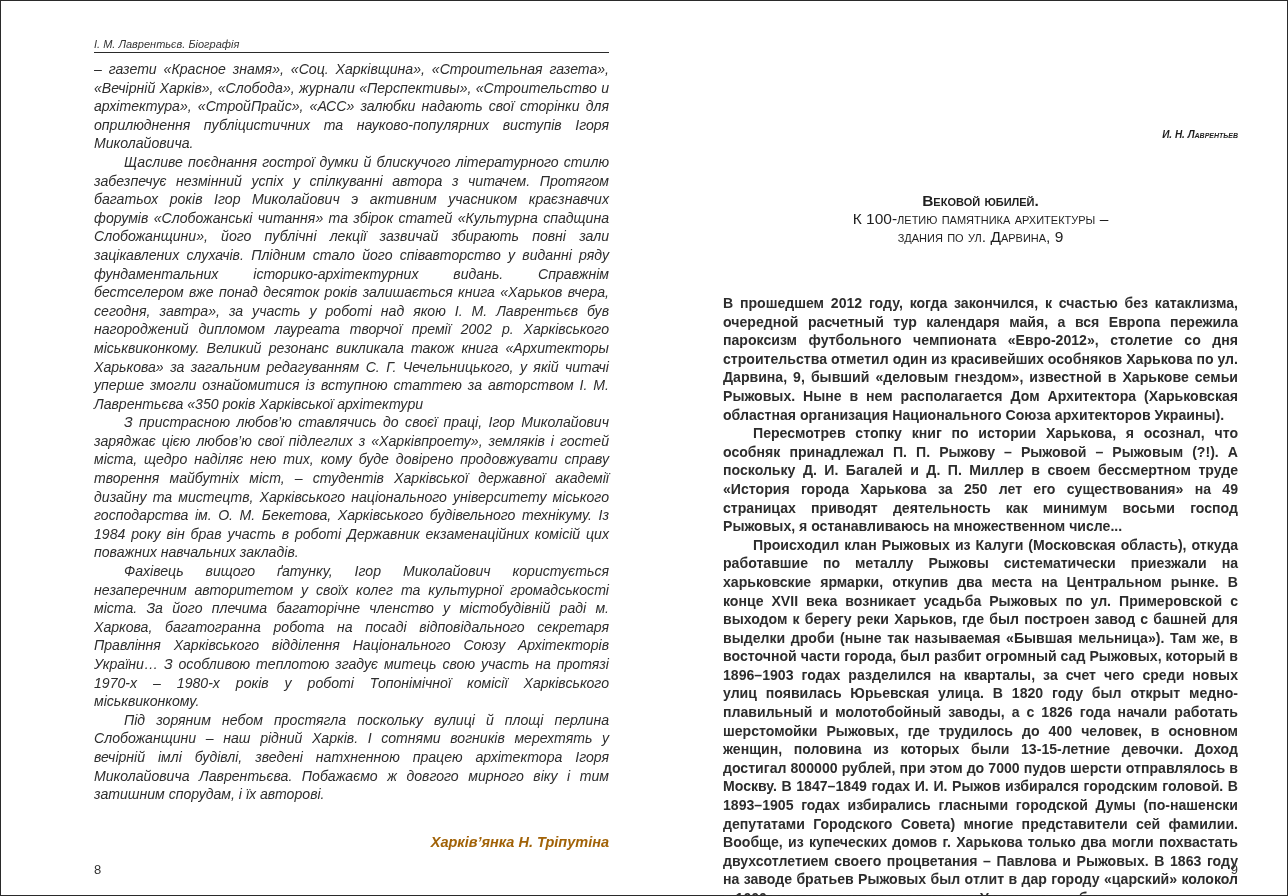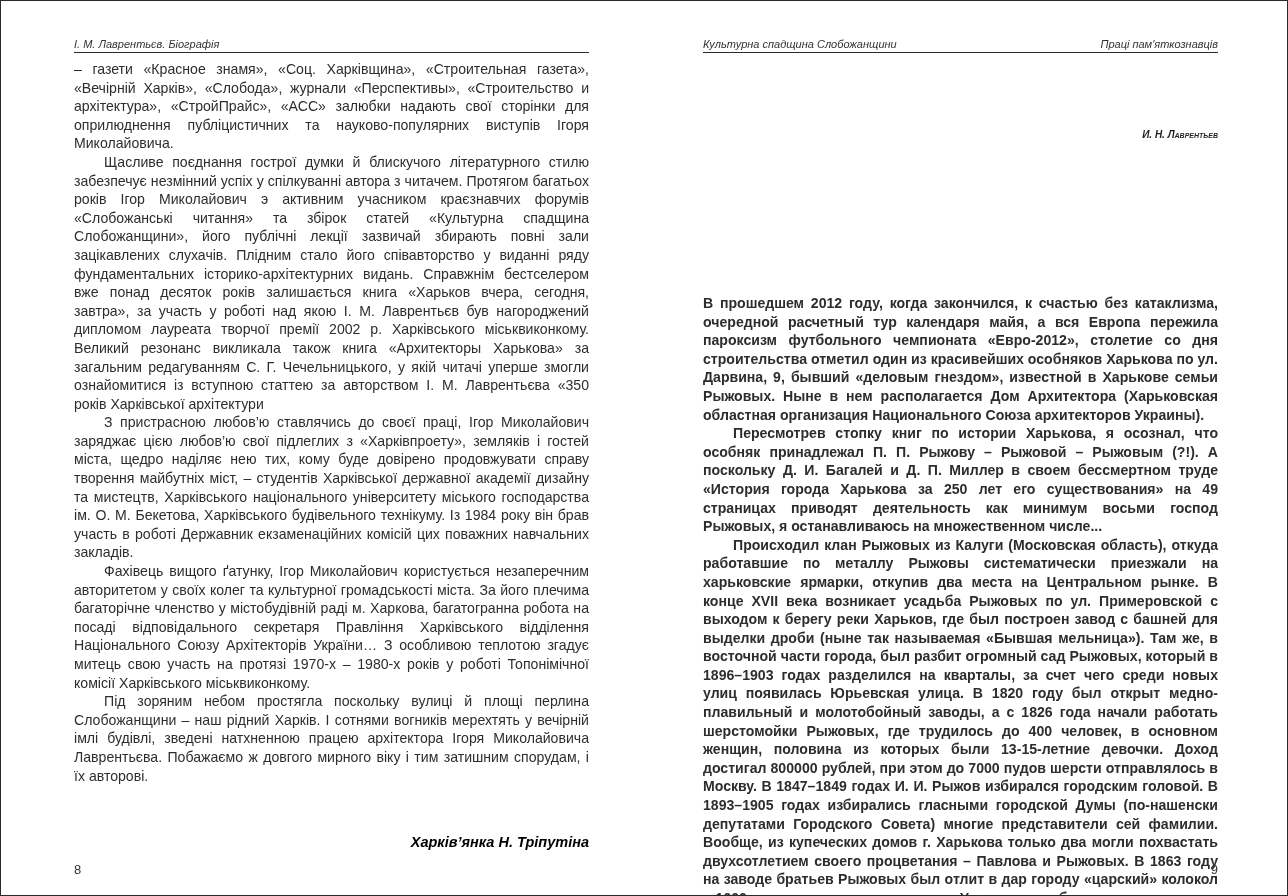--- a/index.html
+++ b/index.html
@@ -20,20 +20,21 @@
       left: 0; top: 0;
       width: 1286px;
       height: 894px;
       border: 1px solid #2a2a2a;
       background: #ffffff;
     }
     .page {
       position: absolute;
       top: 0;
       height: 894px;
+      margin-left: 20px;
     }
     .page-left { left: 73px; width: 515px; }
     .page-right { left: 702px; width: 515px; }
 
     .running-header {
       position: absolute;
       top: 37px;
       left: 0;
       right: 0;
       height: 14px;
@@ -63,21 +64,21 @@
     .body-text p.indent {
       text-indent: 30px;
     }
 
     .signature {
       position: absolute;
       right: 0;
       font-weight: bold;
       font-style: italic;
       font-size: 14.5px;
-      color: #000000;
+      color: #a16207;
     }
 
     .page-number {
       position: absolute;
       top: 861px;
       font-size: 13px;
       color: #333;
     }
 
     .article-author {
@@ -113,41 +114,42 @@
 </head>
 <body>
 
 <div class="spread">
 
   <div class="page page-left">
     <div class="running-header">
       <span>І. М. Лаврентьєв. Біографія</span>
     </div>
 
-    <div class="body-text" style="top:59px;">
+    <div class="body-text" style="top:59px;font-style:italic;">
       <p>– газети «Красное знамя», «Соц. Харківщина», «Строительная газета», «Вечірній Харків», «Слобода», журнали «Перспективы», «Строительство и архітектура», «СтройПрайс», «АСС» залюбки надають свої сторінки для оприлюднення публіцистичних та науково-популярних виступів Ігоря Миколайовича.</p>
       <p class="indent">Щасливе поєднання гострої думки й блискучого літературного стилю забезпечує незмінний успіх у спілкуванні автора з читачем. Протягом багатьох років Ігор Миколайович э активним учасником краєзнавчих форумів «Слобожанські читання» та збірок статей «Культурна спадщина Слобожанщини», його публічні лекції зазвичай збирають повні зали зацікавлених слухачів. Плідним стало його співавторство у виданні ряду фундаментальних історико-архітектурних видань. Справжнім бестселером вже понад десяток років залишається книга «Харьков вчера, сегодня, завтра», за участь у роботі над якою І. М. Лаврентьєв був нагороджений дипломом лауреата творчої премії 2002 р. Харківського міськвиконкому. Великий резонанс викликала також книга «Архитекторы Харькова» за загальним редагуванням С. Г. Чечельницького, у якій читачі уперше змогли ознайомитися із вступною статтею за авторством І. М. Лаврентьєва «350 років Харківської архітектури</p>
       <p class="indent">З пристрасною любов’ю ставлячись до своєї праці, Ігор Миколайович заряджає цією любов’ю свої підлеглих з «Харківпроету», земляків і гостей міста, щедро наділяє нею тих, кому буде довірено продовжувати справу творення майбутніх міст, – студентів Харківської державної академії дизайну та мистецтв, Харківського національного університету міського господарства ім. О. М. Бекетова, Харківського будівельного технікуму. Із 1984 року він брав участь в роботі Державник екзаменаційних комісій цих поважних навчальних закладів.</p>
       <p class="indent">Фахівець вищого ґатунку, Ігор Миколайович користується незаперечним авторитетом у своїх колег та культурної громадськості міста. За його плечима багаторічне членство у містобудівній раді м. Харкова, багатогранна робота на посаді відповідального секретаря Правління Харківського відділення Національного Союзу Архітекторів України… З особливою теплотою згадує митець свою участь на протязі 1970-х – 1980-х років у роботі Топонімічної комісії Харківського міськвиконкому.</p>
       <p class="indent">Під зоряним небом простягла поскольку вулиці й площі перлина Слобожанщини – наш рідний Харків. І сотнями вогників мерехтять у вечірній імлі будівлі, зведені натхненною працею архітектора Ігоря Миколайовича Лаврентьєва. Побажаємо ж довгого мирного віку і тим затишним спорудам, і їх авторові.</p>
     </div>
 
     <div class="signature" style="top:833px;">Харків’янка Н. Тріпутіна</div>
 
     <div class="page-number" style="left:0;">8</div>
   </div>
 
   <div class="page page-right">
-    <div class="running-header">
-      <span>Культурна спадщина Слобожанщини</span>
-      <span>Праці пам'яткознавців</span>
-    </div>
 
     <div class="article-author">И. Н. Лаврентьев</div>
 
+    <div class="article-title">
+      <span class="t1">Вековой юбилей.</span>
+      <span class="t2">К 100-летию памятника архитектуры –</span>
+      <span class="t3">здания по ул. Дарвина, 9</span>
+    </div>
 
     <div class="body-text" style="top:293px;font-weight:bold;">
       <p>В прошедшем 2012 году, когда закончился, к счастью без катаклизма, очередной расчетный тур календаря майя, а вся Европа пережила пароксизм футбольного чемпионата «Евро-2012», столетие со дня строительства отметил один из красивейших особняков Харькова по ул. Дарвина, 9, бывший «деловым гнездом», известной в Харькове семьи Рыжовых. Ныне в нем располагается Дом Архитектора (Харьковская областная организация Национального Союза архитекторов Украины).</p>
       <p class="indent">Пересмотрев стопку книг по истории Харькова, я осознал, что особняк принадлежал П. П. Рыжову – Рыжовой – Рыжовым (?!). А поскольку Д. И. Багалей и Д. П. Миллер в своем бессмертном труде «История города Харькова за 250 лет его существования» на 49 страницах приводят деятельность как минимум восьми господ Рыжовых, я останавливаюсь на множественном числе...</p>
       <p class="indent">Происходил клан Рыжовых из Калуги (Московская область), откуда работавшие по металлу Рыжовы систематически приезжали на харьковские ярмарки, откупив два места на Центральном рынке. В конце XVII века возникает усадьба Рыжовых по ул. Примеровской с выходом к берегу реки Харьков, где был построен завод с башней для выделки дроби (ныне так называемая «Бывшая мельница»). Там же, в восточной части города, был разбит огромный сад Рыжовых, который в 1896–1903 годах разделился на кварталы, за счет чего среди новых улиц появилась Юрьевская улица. В 1820 году был открыт медно-плавильный и молотобойный заводы, а с 1826 года начали работать шерстомойки Рыжовых, где трудилось до 400 человек, в основном женщин, половина из которых были 13-15-летние девочки. Доход достигал 800000 рублей, при этом до 7000 пудов шерсти отправлялось в Москву. В 1847–1849 годах И. И. Рыжов избирался городским головой. В 1893–1905 годах избирались гласными городской Думы (по-нашенски депутатами Городского Совета) многие представители сей фамилии. Вообще, из купеческих домов г. Харькова только два могли похвастать двухсотлетием своего процветания – Павлова и Рыжовых. В 1863 году на заводе братьев Рыжовых был отлит в дар городу «царский» колокол в 1000 пудов весом для колокольни Успенского собора.</p>
     </div>
 
     <div class="page-number" style="right:0;">9</div>
   </div>
 

